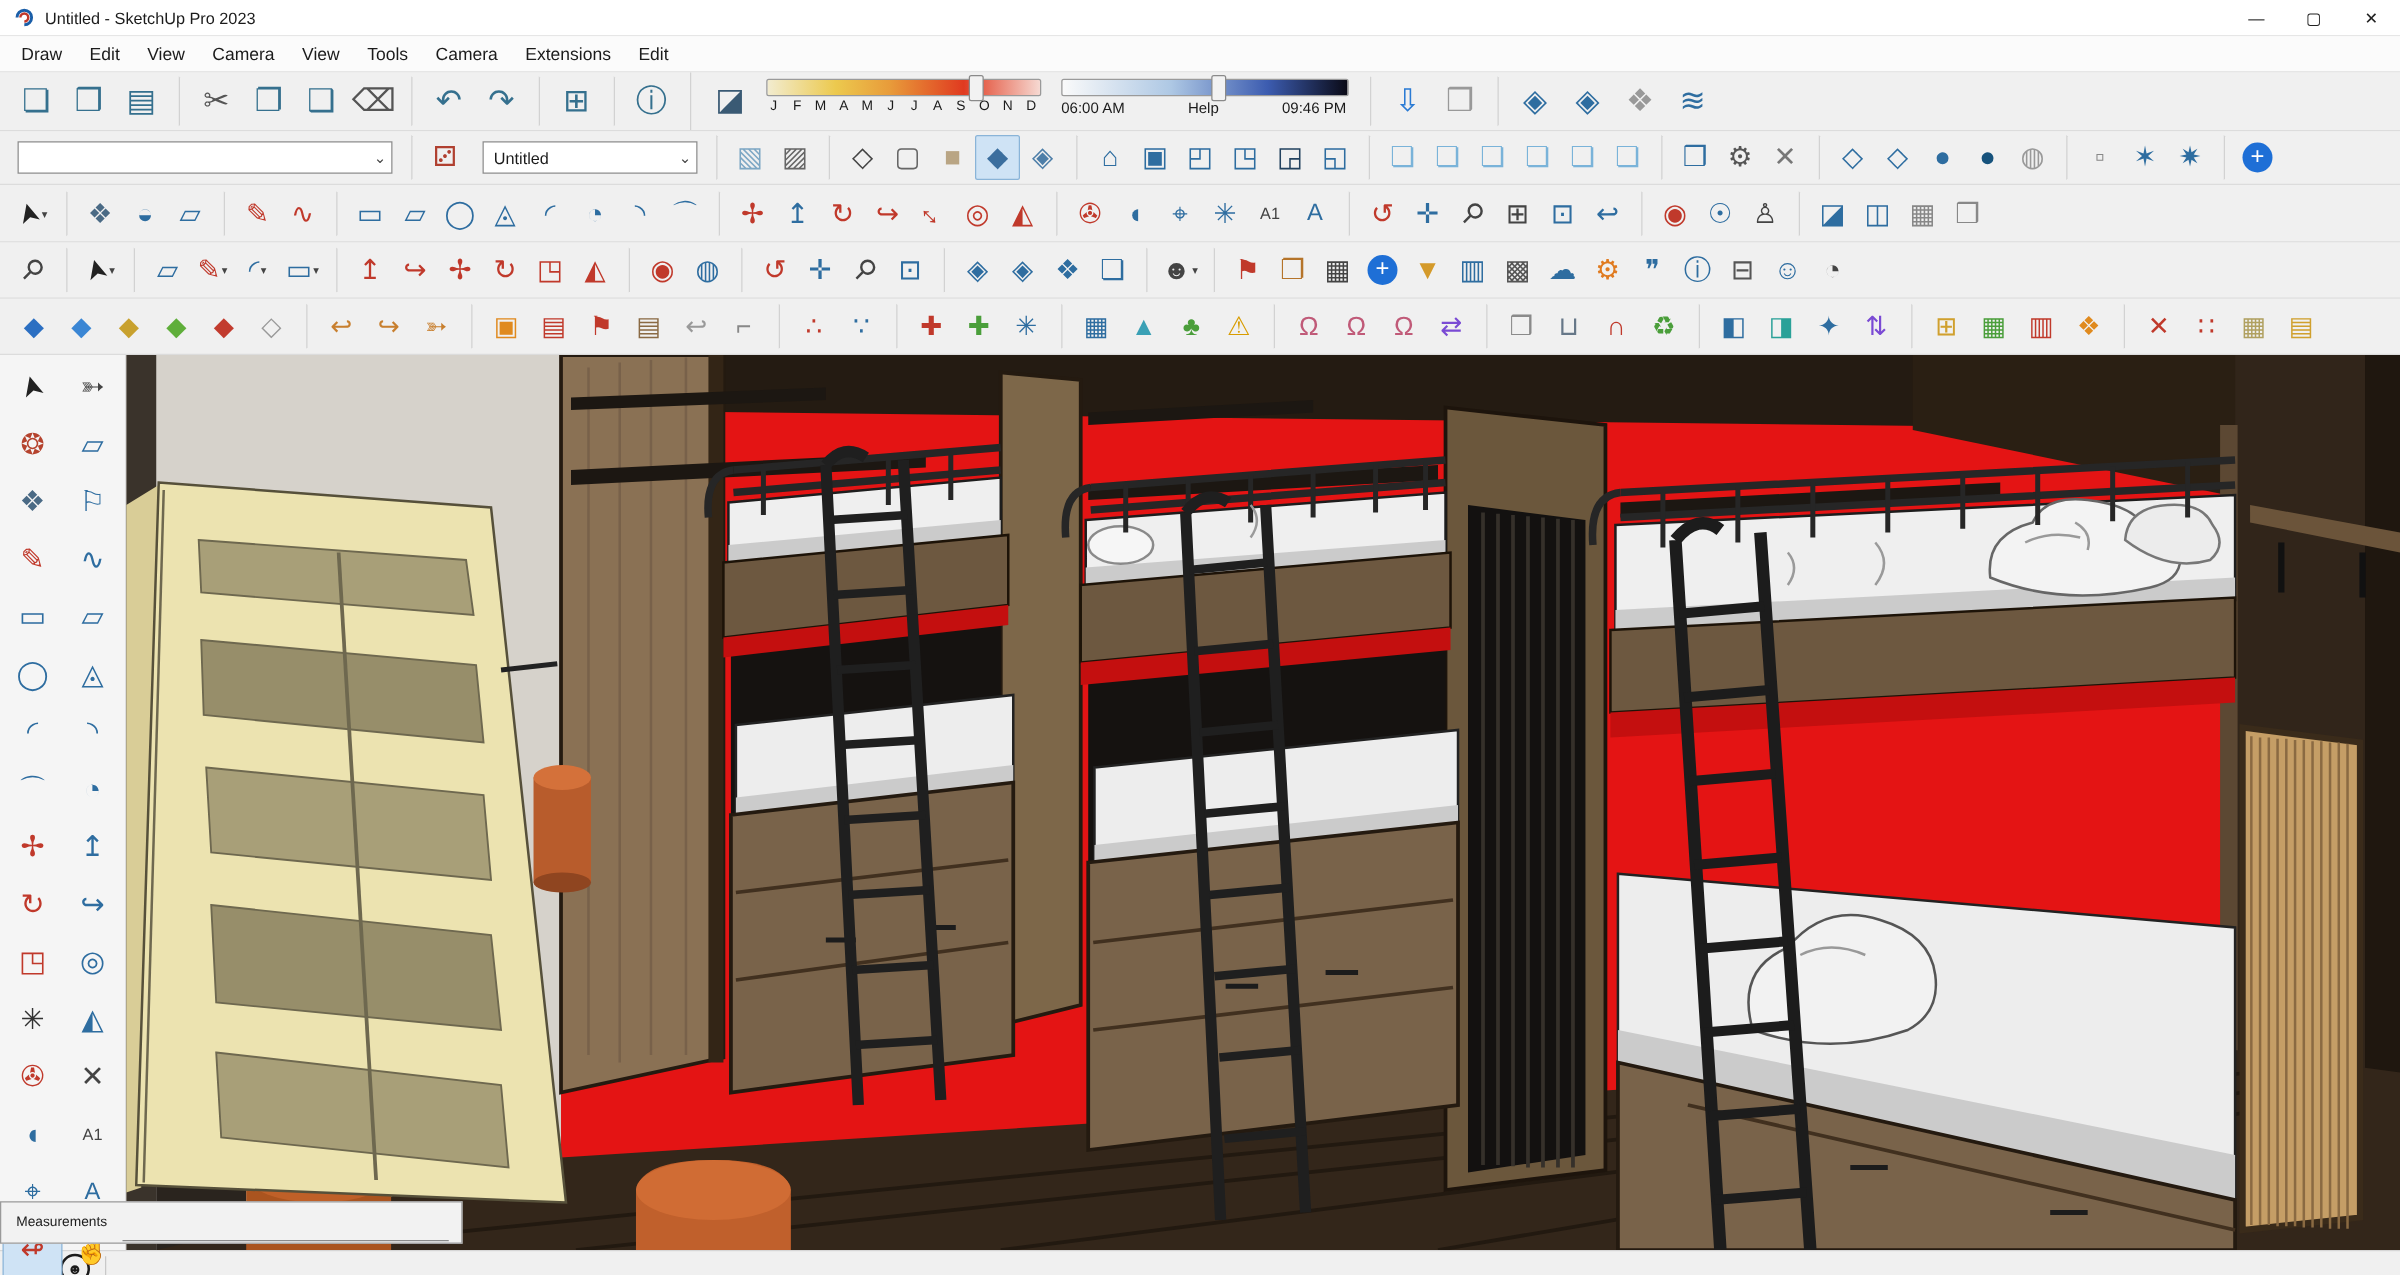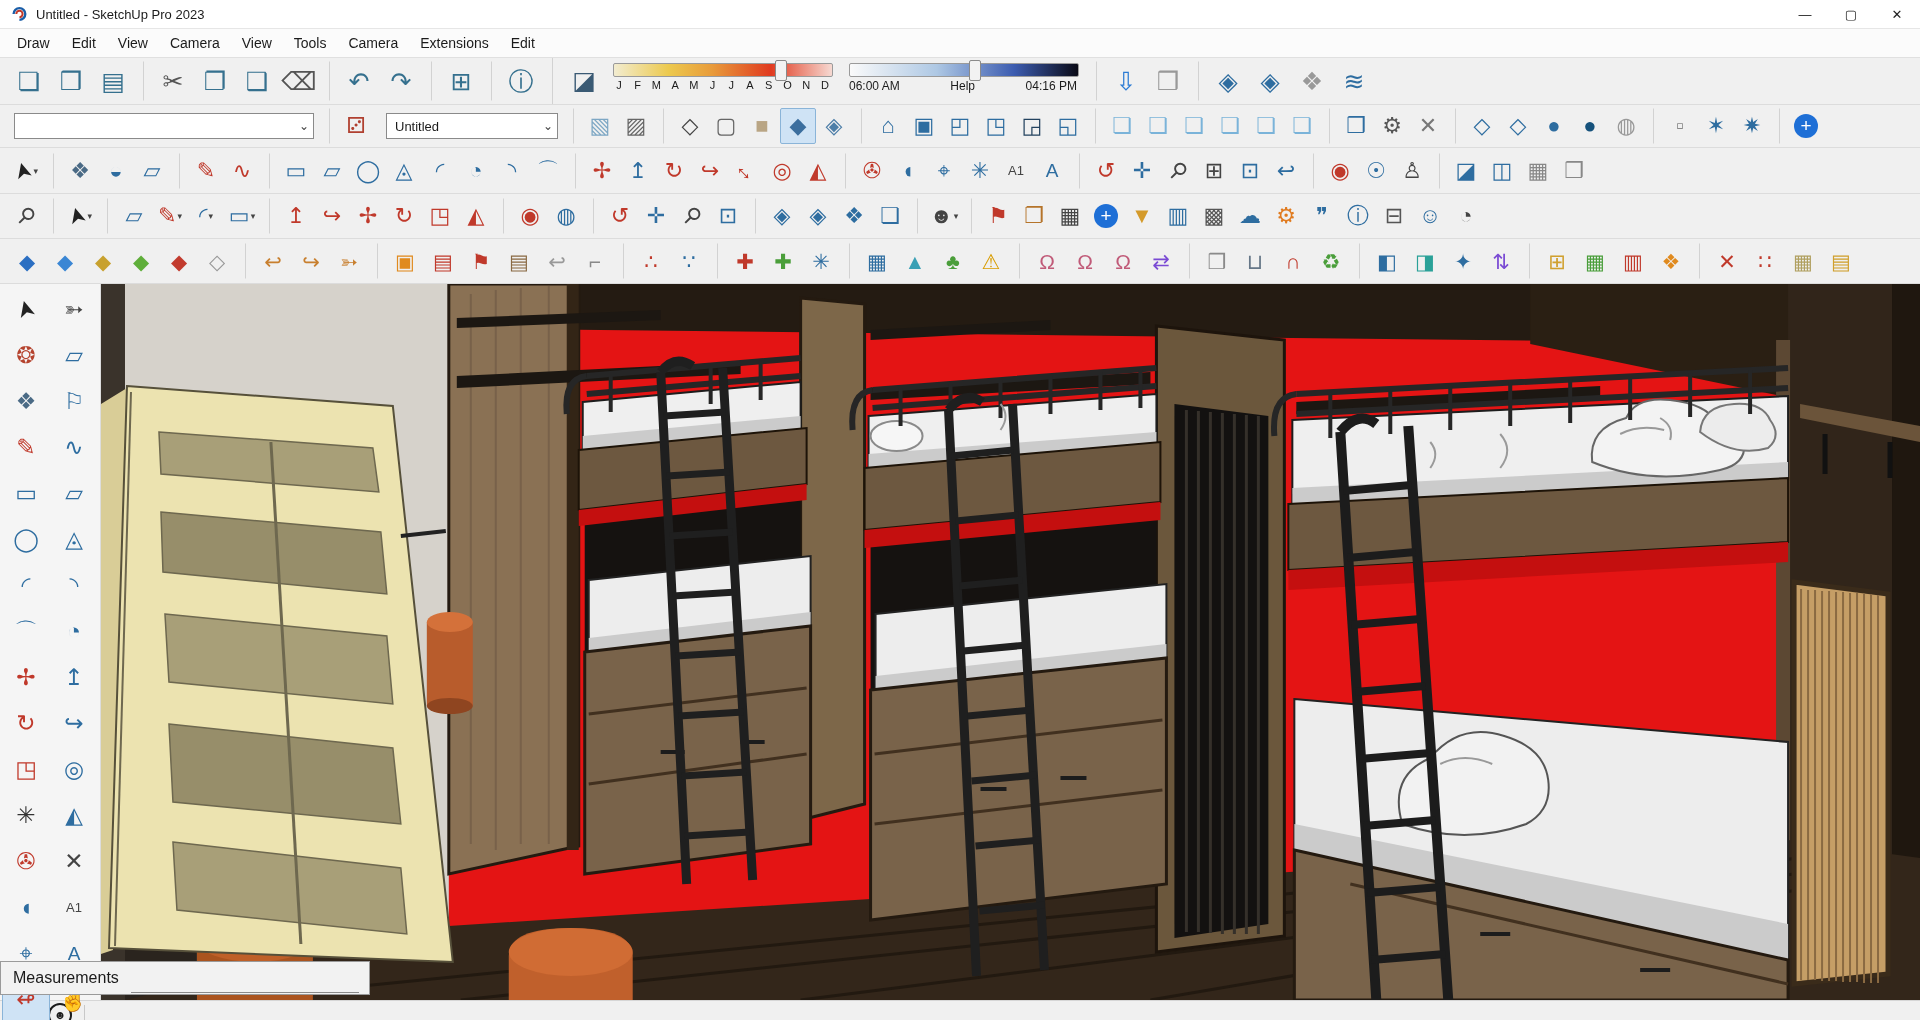--- a/index.html
+++ b/index.html
@@ -54,21 +54,21 @@
       grid-template-columns:48px 48px;align-content:start;justify-content:center;padding-top:2px;}
   .lic{width:46px;height:44px;display:flex;align-items:center;justify-content:center;cursor:default;
       border:1px solid transparent;border-radius:2px;}
   .lic .g{font-size:23px;line-height:1;display:inline-block;}
   .lic.sel{background:#cfe3f5;border:1px solid #8ab4d8;}
   .viewport{flex:1;position:relative;background:#d6d2cb;}
   .viewport svg{position:absolute;inset:0;width:100%;height:100%;}
   
   .measure-box{position:absolute;left:0;top:961px;width:368px;height:32px;background:#f2f2f2;
       border:1px solid #9a9a9a;display:flex;align-items:center;z-index:6;}
-  .measure-box label{font-size:16px;color:#1b1b1b;padding-left:12px;}
+  .measure-box label{font-size:11px;color:#1b1b1b;padding-left:12px;}
   .measure-box input{flex:1;margin:10px 10px 0 12px;border:none;border-bottom:1px solid #8a8a8a;
       background:transparent;height:16px;outline:none;font-family:inherit;}
   
   .statusbar{height:27px;background:#f0f0f0;border-top:1px solid #d6d6d6;display:flex;align-items:center;
       padding-left:12px;}
   .stic{width:20px;height:20px;border-radius:50%;display:flex;align-items:center;justify-content:center;
       margin-right:12px;font-size:12px;cursor:default;}
   .stic.geo{border:2px solid #a8a8a8;color:#a8a8a8;}
   .stic.attr{border:2px solid #1b1b1b;color:#1b1b1b;}
   .stsep{width:1px;height:20px;background:#c8c8c8;margin-right:12px;}
@@ -160,21 +160,21 @@
           <span>D</span>
         </div>
     </div>
     <div class="sl-col">
       <div class="track time">
         <div class="handle" id="time-handle" style="left: 52%;"></div>
       </div>
       <div class="tlabels">
         <span>06:00 AM</span>
         <span>Help</span>
-        <span>04:16 PM</span>
+        <span>09:46 PM</span>
       </div>
     </div>
   </div>
   <div class="icrun" id="row1b">
       <span class="ic sep">
         <span class="g" style="color: rgb(43, 123, 212);">⇩</span>
       </span>
       <span class="ic">
         <span class="g" style="color: rgb(153, 153, 153);">❒</span>
       </span>

